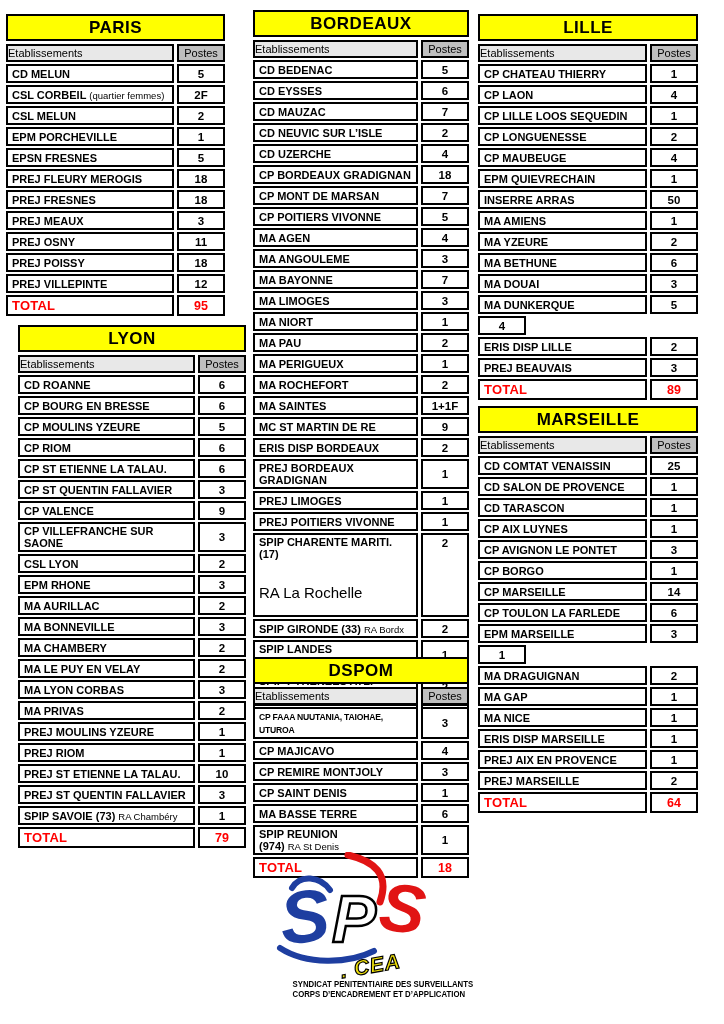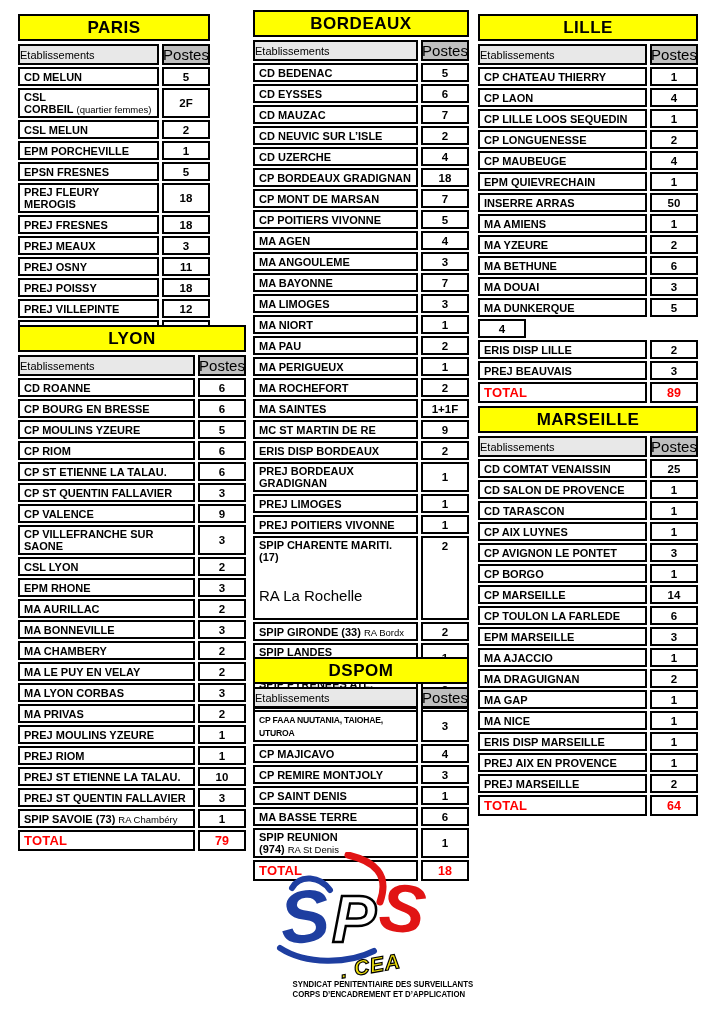--- a/index.html
+++ b/index.html
@@ -38,21 +38,21 @@
   .head-etab {
     background: var(--etab-head-bg);
     font-weight: normal;
     font-size: 11px;
     padding-left: 0;
     min-height: 18px;
   }
   .head-postes {
     background: var(--postes-head-bg);
     font-weight: normal;
-    font-size: 15px;
+    font-size: 11px;
     min-height: 18px;
   }
   .est-name { line-height: 12px; }
   .est-suffix { font-weight: normal; font-size: 9.5px; margin-left: 3px; white-space: nowrap; }
   .small .est-name { font-size: 8.6px; letter-spacing: -0.2px; }
   .tall .name-cell { flex-direction: column; align-items: flex-start; justify-content: space-between; padding-bottom: 14px; }
   .tall .cell { min-height: 40px; }
   .tall .postes-cell { align-items: flex-start; padding-top: 2px; }
   .est-line2 { font-weight: normal; font-size: 15px; margin-top: 24px; }
   .total-row .name-cell { color: var(--total-color); font-size: 13px; letter-spacing: 0.2px; }
@@ -83,21 +83,21 @@
   .l-line { position: absolute; width: 100%; text-align: center; font-size: 9.5px; font-weight: bold;
             color: #000; white-space: nowrap; transform: scaleX(0.82); transform-origin: 50% 50%; }
   .l-line1 { top: 126px; }
   .l-line2 { top: 136px; }
 </style>
 </head>
 <body>
 
 <div class="page">
 
-  <div class="table" style="left:18px;  top:14px;  width:192px;">
+  <div class="table" style="left:6px;  top:14px;  width:219px;">
       <div class="t-title">PARIS</div>
       <div class="t-row">
         <div class="cell name-cell head-etab">Etablissements</div>
         <div class="cell postes-cell head-postes">Postes</div>
       </div>
       <div class="t-row">
         <div class="cell name-cell">
           <span><span class="est-name">CD MELUN</span></span>
         </div>
         <div class="cell postes-cell">5</div>
@@ -671,23 +671,20 @@
         </div>
         <div class="cell postes-cell">6</div>
       </div>
       <div class="t-row">
         <div class="cell name-cell">
           <span><span class="est-name">EPM MARSEILLE</span></span>
         </div>
         <div class="cell postes-cell">3</div>
       </div>
       <div class="t-row">
-        <div class="cell name-cell">
-          <span><span class="est-name">MA AJACCIO</span></span>
-        </div>
         <div class="cell postes-cell">1</div>
       </div>
       <div class="t-row">
         <div class="cell name-cell">
           <span><span class="est-name">MA DRAGUIGNAN</span></span>
         </div>
         <div class="cell postes-cell">2</div>
       </div>
       <div class="t-row">
         <div class="cell name-cell">

